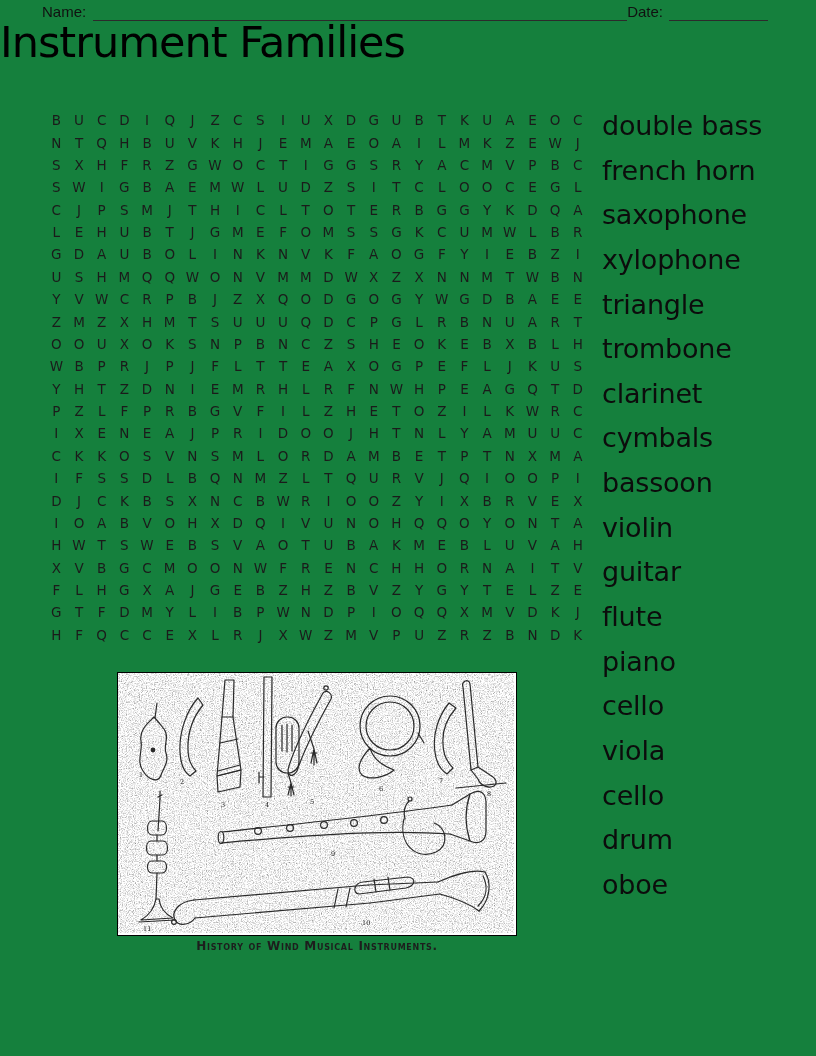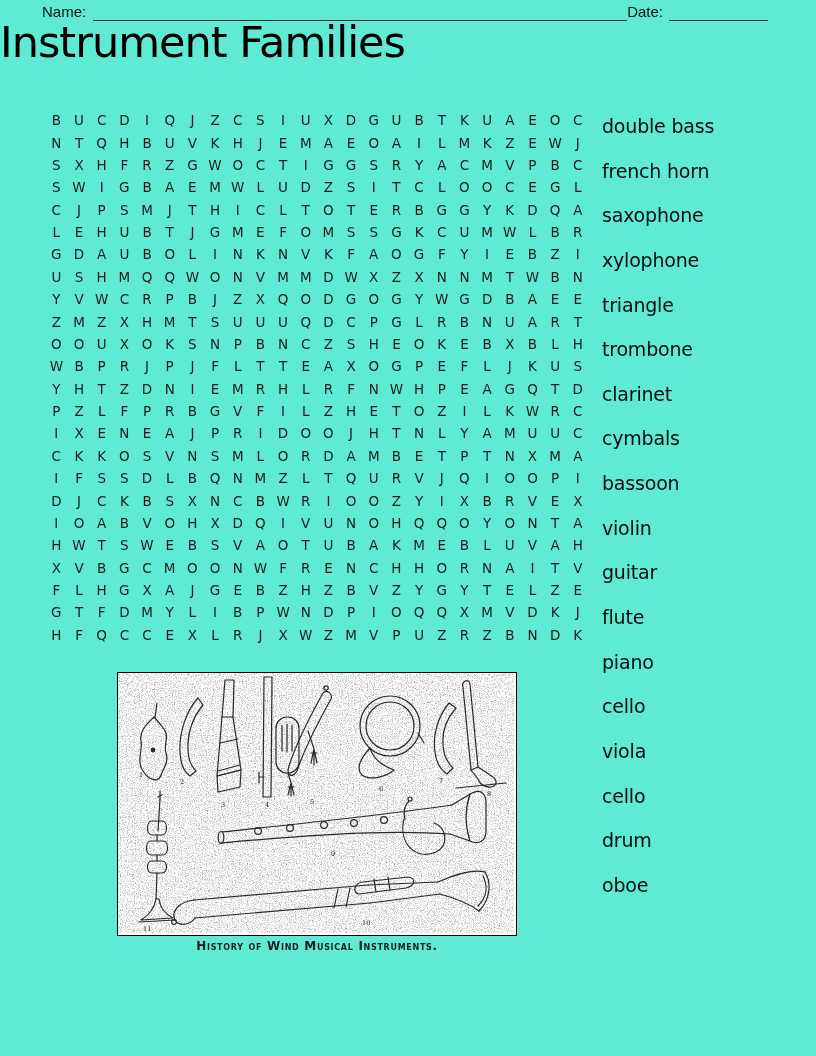--- a/index.html
+++ b/index.html
@@ -1,17 +1,17 @@
 <!DOCTYPE html>
 <html><head>
 <meta charset="utf-8">
 <style>
   html,body{margin:0;padding:0;background:#fff;}
   body{width:816px;height:1056px;position:relative;font-family:"DejaVu Sans",sans-serif;color:#000;overflow:hidden;}
-  .page{position:absolute;inset:0;background:#5eead4;padding-left:12px;}
+  .page{position:absolute;inset:0;background:#15803d;padding-left:12px;}
 
   
   .header-row{position:absolute;left:42px;right:48px;top:3px;display:flex;align-items:flex-end;
     font-family:"Liberation Sans",sans-serif;font-size:15px;color:#111;}
   .hlabel{line-height:18px;white-space:nowrap;}
   .hline{border-bottom:1.6px solid #2b2b2b;height:15px;}
   .name-line{flex:1;margin-left:7px;}
   .date-label{}
   .date-line{width:99px;margin-left:6px;}
 
@@ -20,21 +20,21 @@
     font-size:43px;letter-spacing:-1px;color:#000;font-weight:400;}
 
   
   .grid{position:absolute;left:45px;top:109px;display:grid;
     grid-template-columns:repeat(24,22.68px);grid-auto-rows:22.38px;}
   .cell{display:flex;align-items:center;justify-content:center;
     font-size:13.5px;color:#1b1b1b;}
 
   
   .word-list{position:absolute;left:602px;top:104px;width:210px;
-    font-size:19px;letter-spacing:-0.2px;color:#0c0c0c;}
+    font-size:27px;letter-spacing:-0.2px;color:#0c0c0c;}
   .word-item{height:44.65px;line-height:44.65px;white-space:nowrap;}
 
   
   .figure-box{position:absolute;left:117px;top:672px;width:398px;height:262px;
     border:1px solid #000;background:#fff;}
   .figure-box svg{display:block;}
   .fig-caption{position:absolute;left:117px;top:939px;width:400px;text-align:center;
     font-size:12px;font-weight:bold;font-variant:small-caps;letter-spacing:0.7px;color:#1d1d1d;}
   .fig-num{font-size:6.5px;fill:#161616;font-family:"DejaVu Serif",serif;}
 </style>

